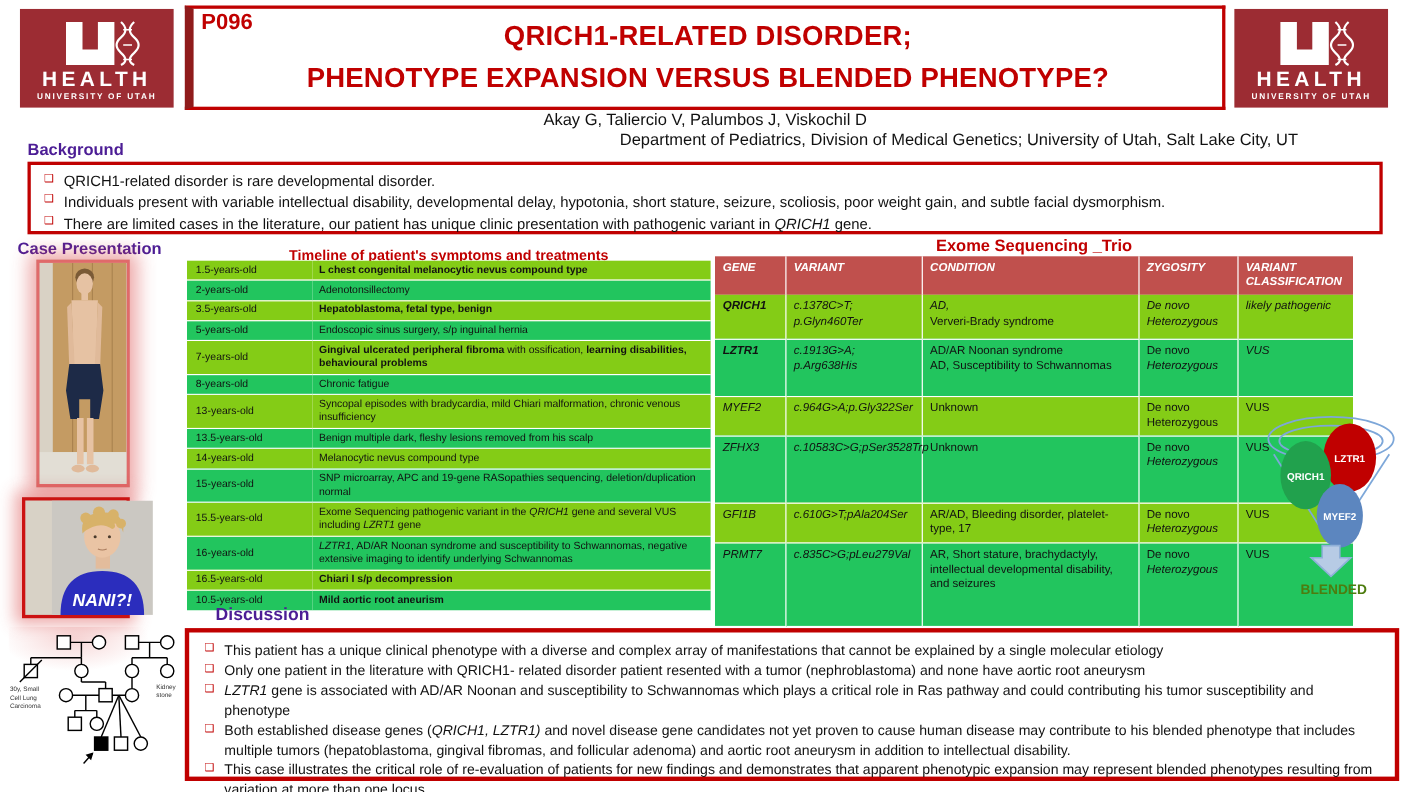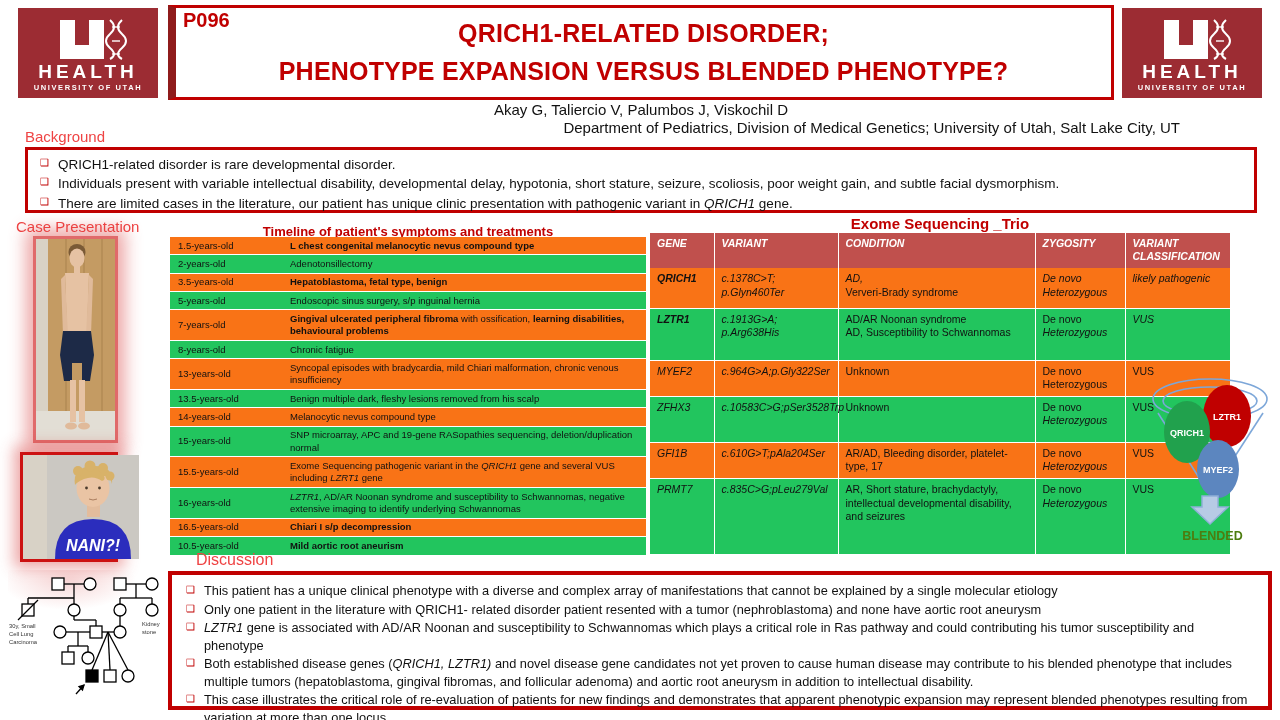--- a/index.html
+++ b/index.html
@@ -13,21 +13,21 @@
   .title-box{position:absolute;left:168px;top:5px;width:946px;height:95px;background:#fff;
              border:3px solid #c00000;border-left:8px solid #8f1b1b;box-sizing:border-box;}
   .poster-id{position:absolute;left:7px;top:1px;font-size:20px;font-weight:bold;color:#c00000;}
   .title-line{color:#c00000;font-weight:bold;text-align:center;font-size:25px;letter-spacing:.2px;}
   .title-line.l1{margin-top:11px;}
   .title-line.l2{margin-top:9px;}
   .authors{position:absolute;left:168px;top:101px;width:946px;text-align:center;font-size:15px;}
   .affiliation{position:absolute;left:100px;top:119px;width:1080px;text-align:right;font-size:15px;}
 
   
-  .sec-h{position:absolute;color:#ef4444;font-weight:normal;font-size:15px;text-align:right;}
+  .sec-h{position:absolute;color:#4c1d95;font-weight:bold;font-size:15px;text-align:right;}
 
   
   .red-box{position:absolute;border:3px solid #c00000;box-sizing:border-box;background:#fff;}
   .bullet-row{display:flex;align-items:flex-start;}
   .bullet{color:#c00000;flex:0 0 auto;margin-right:9px;font-size:10px;line-height:inherit;position:relative;top:1px;}
   .bg-box{left:25px;top:147px;width:1232px;height:66px;padding:5px 10px 0 12px;}
   .bg-box .bullet-row{font-size:13.5px;line-height:1.43;}
   .disc-box{left:168px;top:571px;width:1104px;height:139px;border-width:4px;padding:7px 12px 0 14px;}
   .disc-box .bullet-row{font-size:12.8px;line-height:1.37;margin-bottom:1px;}
 
@@ -40,21 +40,21 @@
   .photo svg{display:block;}
 
   
   .tl-title{position:absolute;left:170px;top:224px;width:476px;text-align:center;
             color:#c00000;font-weight:bold;font-size:13px;}
   .tl-wrap{position:absolute;left:170px;top:237px;width:476px;}
   table.tl{border-collapse:collapse;width:100%;table-layout:fixed;}
   table.tl td{font-size:9.5px;line-height:1.3;padding:2.5px 6px;vertical-align:middle;
               border-bottom:1.5px solid #fff;}
   table.tl td.age{width:100px;padding-left:8px;}
-  tr.dark td{background:#f97316;}
+  tr.dark td{background:#84cc16;}
   tr.light td{background:#22c55e;}
 
   
   .ex-title{position:absolute;left:650px;top:215px;width:580px;text-align:center;
             color:#c00000;font-weight:bold;font-size:15px;}
   .ex-wrap{position:absolute;left:650px;top:233px;width:580px;}
   table.ex{border-collapse:collapse;width:100%;table-layout:fixed;height:317px;}
   table.ex th{background:#c0504d;color:#fff;font-weight:bold;font-style:italic;text-align:left;
               font-size:10.5px;padding:4px 7px;vertical-align:top;border-left:1.5px solid #fff;line-height:1.25;}
   table.ex td{font-size:10.5px;line-height:1.3;padding:4px 7px;vertical-align:top;
@@ -277,21 +277,21 @@
         <td>De novo<br><i>Heterozygous</i></td>
         <td><i>VUS</i></td>
       </tr>
       <tr class="dark" style="height:32px">
         <td><i>MYEF2</i></td>
         <td><i>c.964G&gt;A;p.Gly322Ser</i></td>
         <td>Unknown</td>
         <td>De novo<br>Heterozygous</td>
         <td>VUS</td>
       </tr>
-      <tr class="light" style="height:46px">
+      <tr class="light" style="height:61px">
         <td><i>ZFHX3</i></td>
         <td><i>c.10583C&gt;G;pSer3528Trp</i></td>
         <td>Unknown</td>
         <td>De novo<br><i>Heterozygous</i></td>
         <td>VUS</td>
       </tr>
       <tr class="dark" style="height:36px">
         <td><i>GFI1B</i></td>
         <td><i>c.610G&gt;T;pAla204Ser</i></td>
         <td>AR/AD, Bleeding disorder, platelet-type, 17</td>

